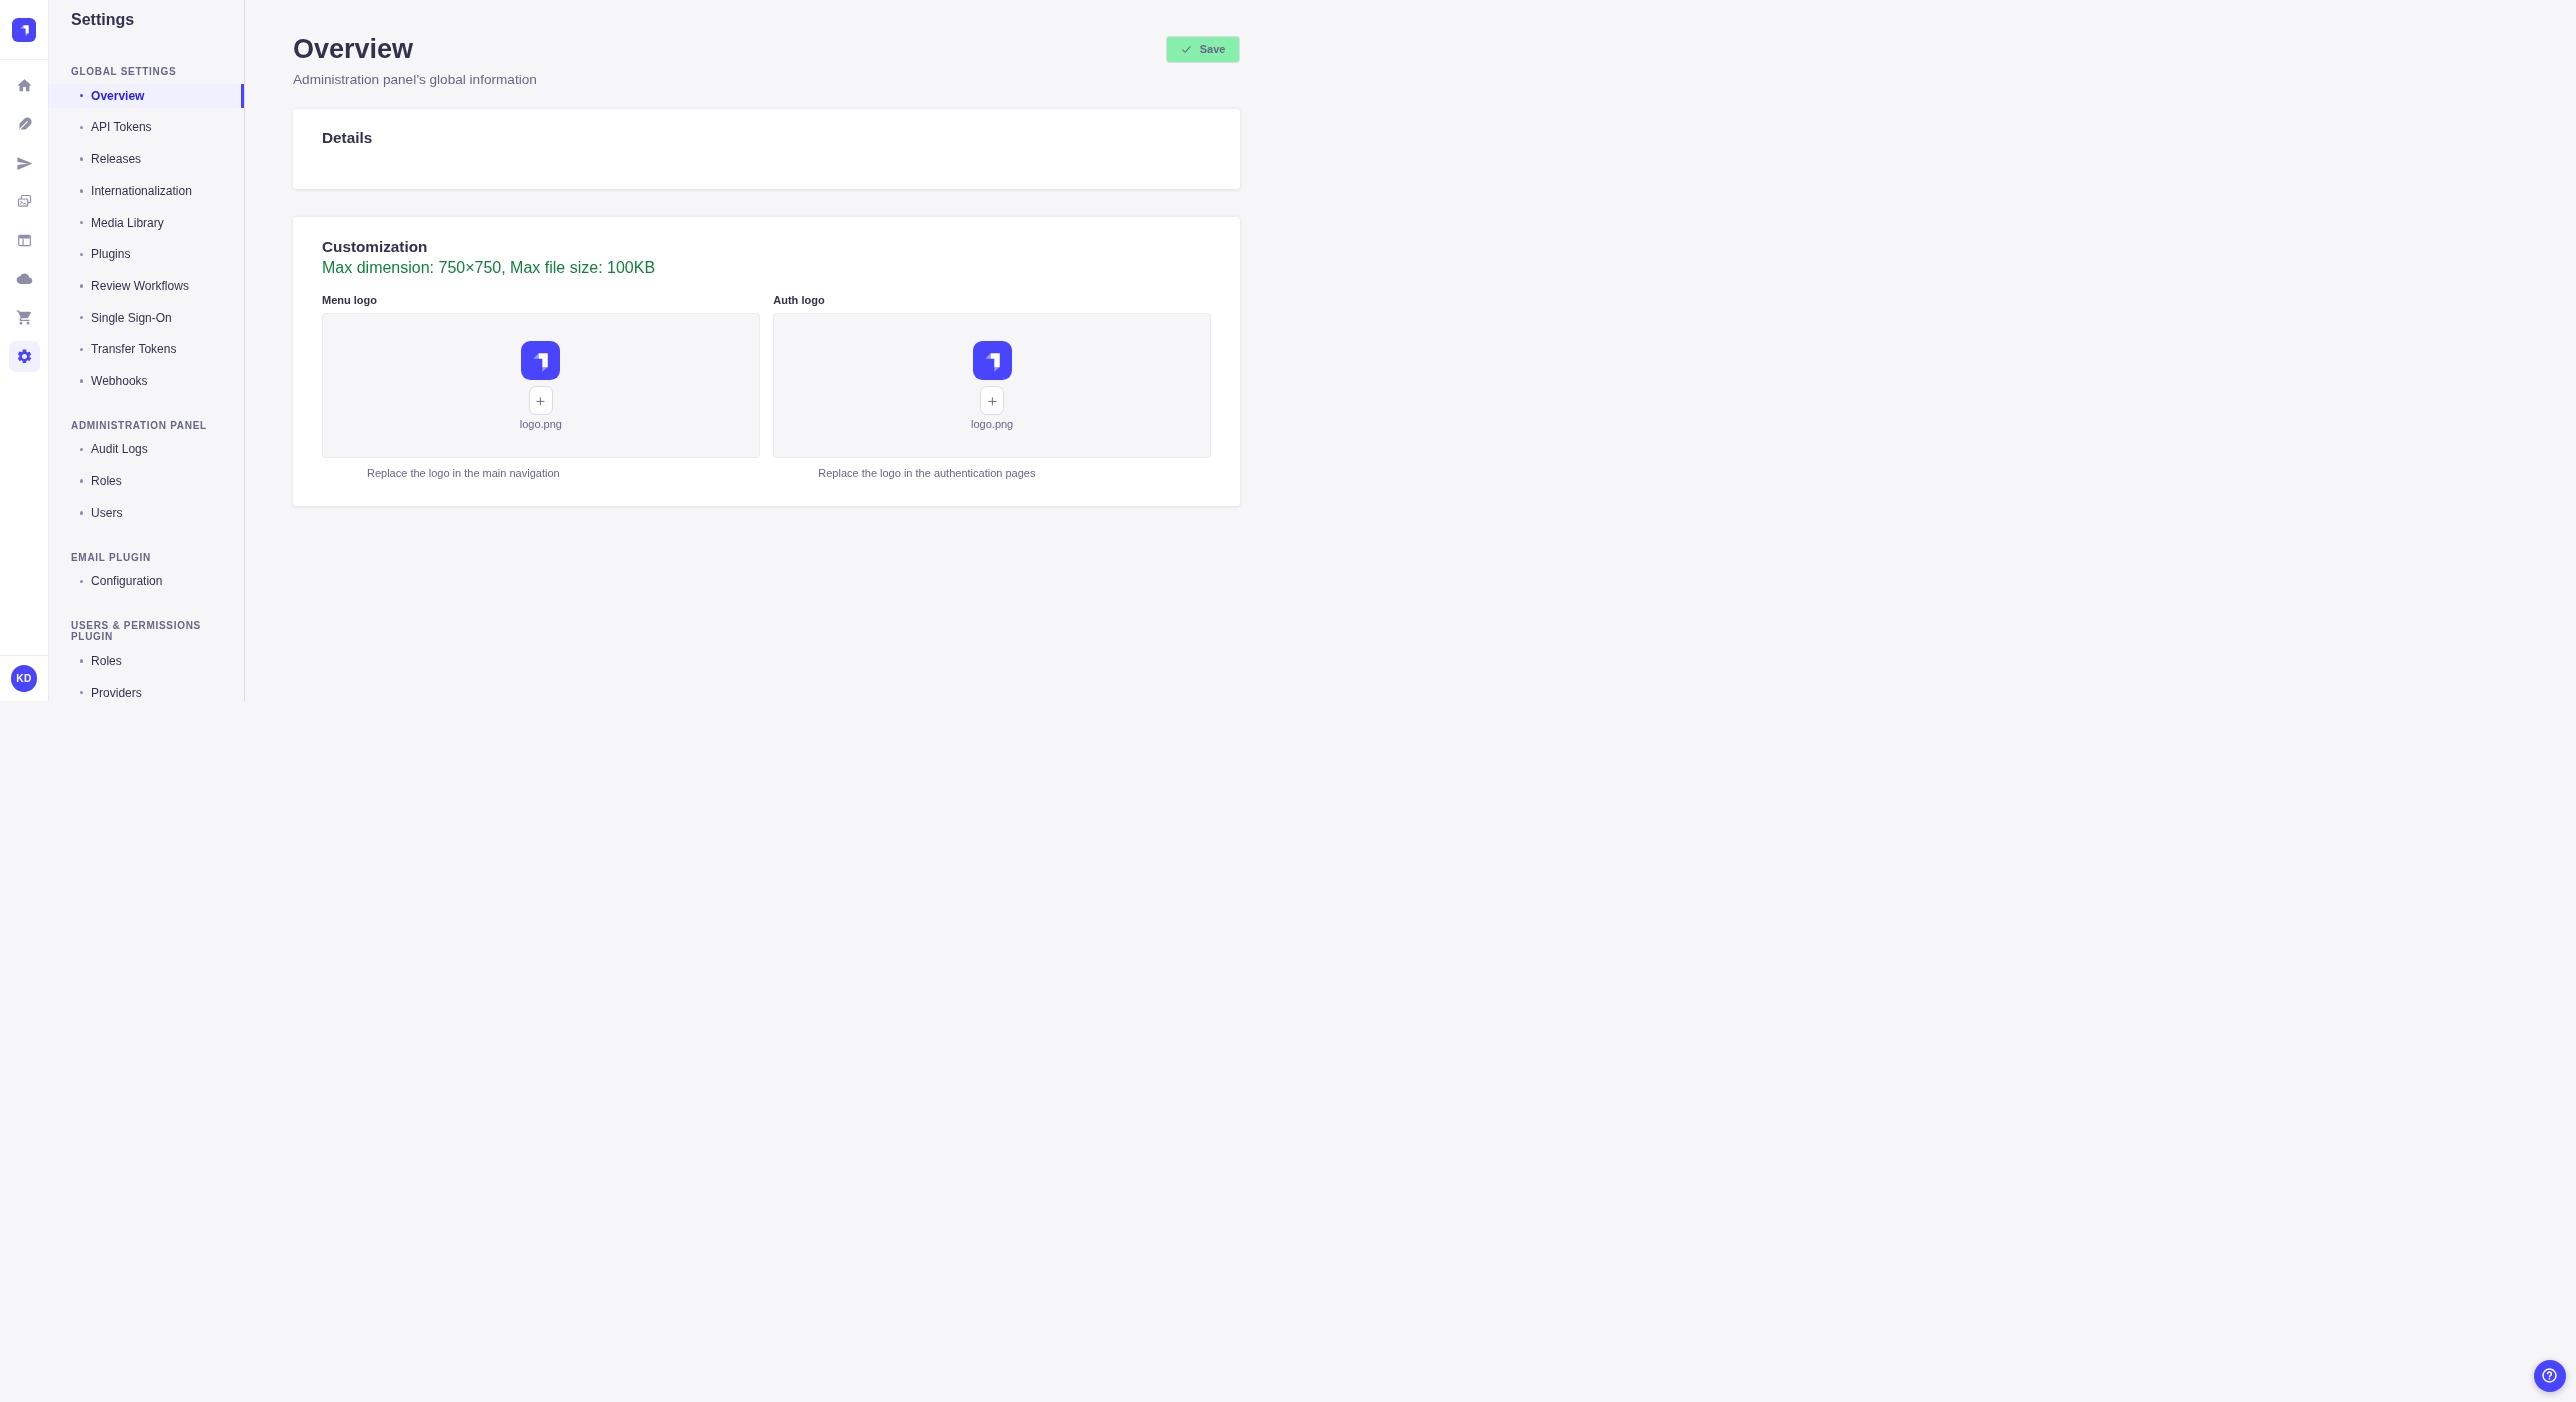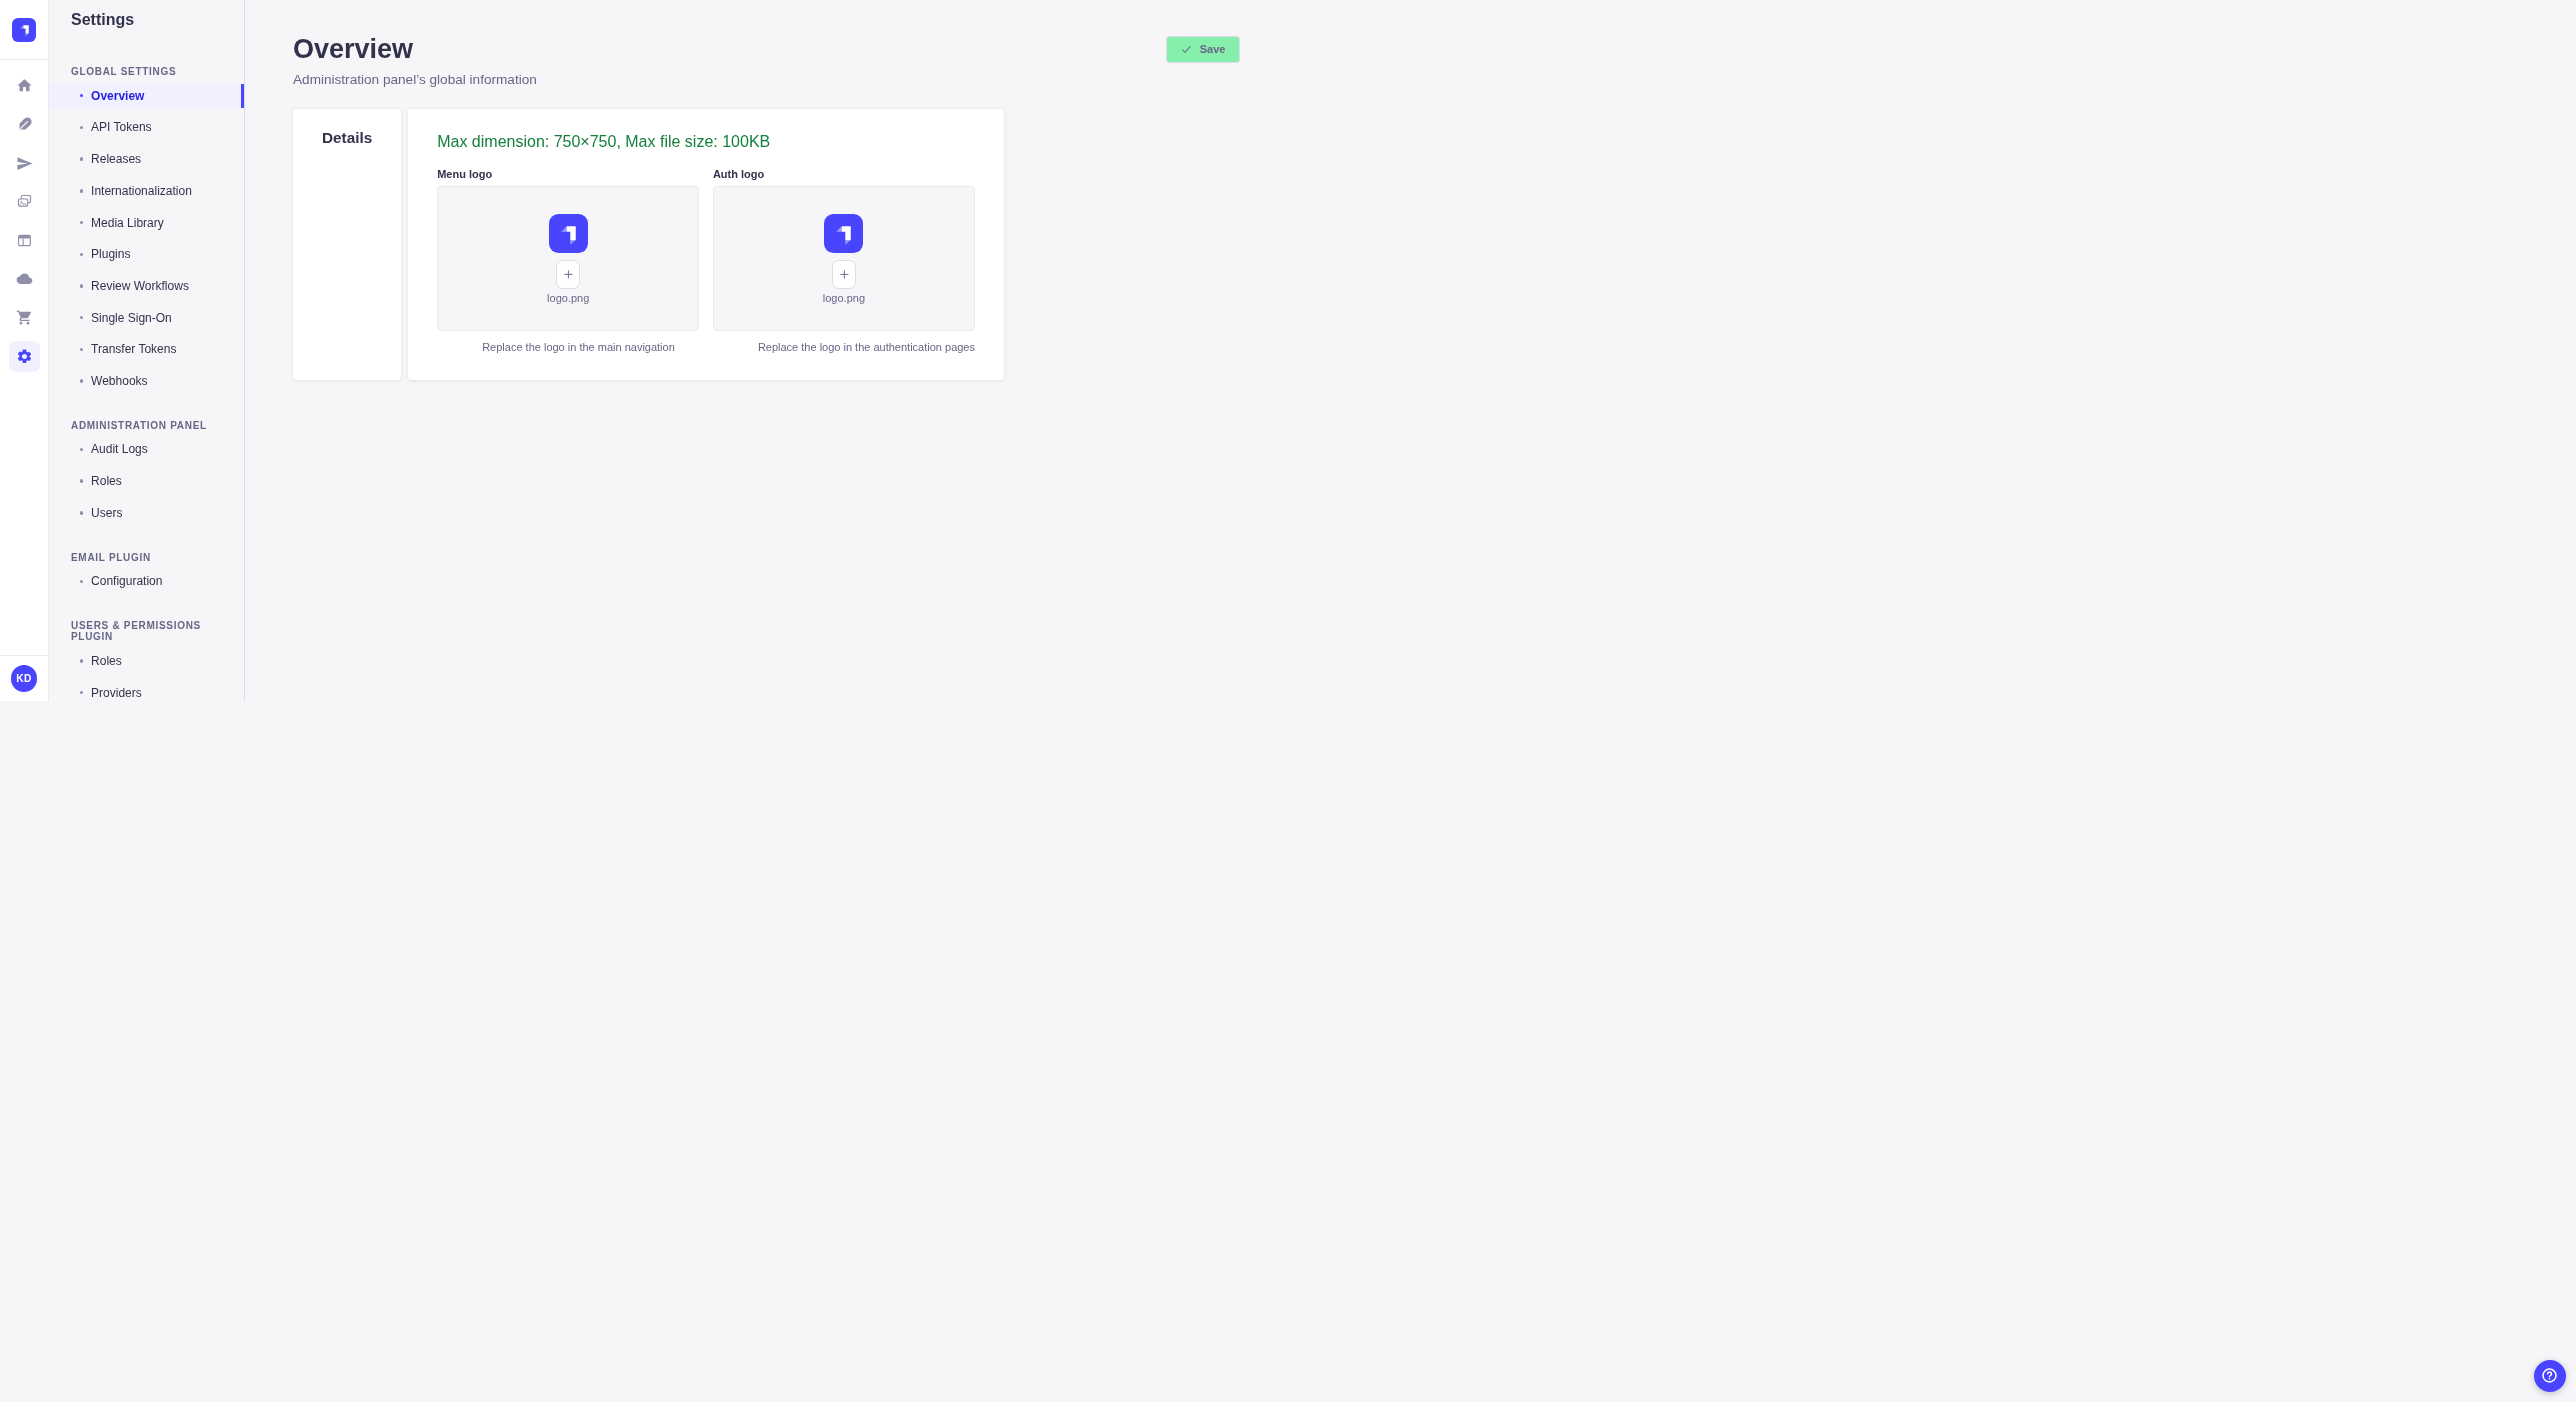--- a/index.html
+++ b/index.html
@@ -52,21 +52,21 @@
   
   .main { flex:1; background:#f6f6f9; position:relative; }
   .page-header { padding:34px 48px 22px 48px; display:flex; justify-content:space-between; align-items:flex-start; }
   .page-title { font-size:27px; font-weight:bold; color:#32324d; }
   .page-subtitle { font-size:13.6px; color:#666687; margin-top:6.8px; }
   .btn-save {
     margin-top:1.7px; height:27px; padding:0 13.6px; display:flex; align-items:center; gap:6.8px;
     background:#86efac; border:0.9px solid #dcdce4; border-radius:3.4px; cursor:pointer;
     font-size:11px; font-weight:bold; color:#666687;
   }
-  .content { padding:0 48px; display:flex; flex-direction:row; gap:7px; }
+  .content { padding:0 48px; display:flex; flex-direction:column; gap:28px; }
   .card {
     background:#fff; border-radius:3.4px; box-shadow:0 0.9px 3.4px rgba(33,33,52,.1);
     padding:20.4px 29px 27px 29px;
   }
   .card-title { font-size:15.3px; font-weight:bold; color:#32324d; }
   .details-grid { display:grid; grid-template-columns:1fr 1fr; gap:0 13.6px; margin-top:15.3px; }
   .col { display:flex; flex-direction:column; }
   .field { margin-bottom:22px; }
   .field-label { font-size:9.4px; font-weight:bold; color:#666687; letter-spacing:0.5px; }
   .field-value { font-size:12px; color:#32324d; margin-top:6px; }
@@ -261,20 +261,21 @@
 
   <div class="content">
 
     <section class="card">
       <h2 class="card-title">Details</h2>
       <div class="details-grid">
       </div>
     </section>
 
     <section class="card">
+      <h2 class="card-title">Customization</h2>
       <div class="custom-sub">Max dimension: 750×750, Max file size: 100KB</div>
       <div class="upload-grid">
 
         <div>
           <div class="upload-label">Menu logo</div>
           <div class="upload-box">
             <div class="logo-mark logo-lg">
               <svg viewBox="0 0 24 24" width="29" height="29">
                 <polygon points="10.5,6 10.5,10.5 6,10.5" fill="#ffffff" opacity="0.45"></polygon>
                 <path d="M10.5 6 H18 V17.5 H13.5 V10.5 H10.5 Z" fill="#ffffff"></path>

